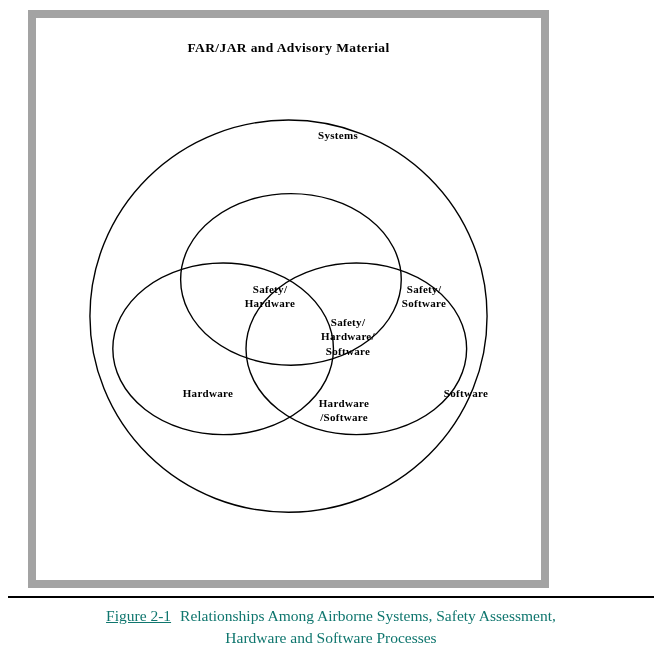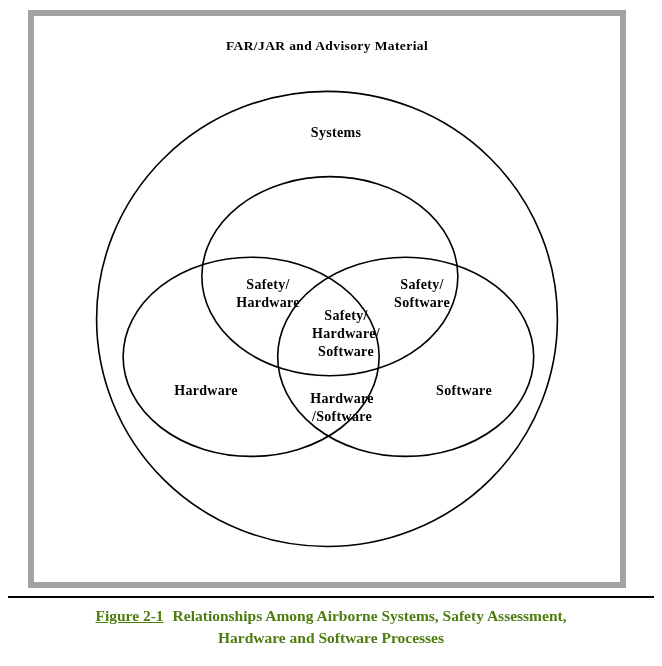--- a/index.html
+++ b/index.html
@@ -11,23 +11,23 @@
     position: relative;
     width: 662px;
     height: 666px;
     background: #ffffff;
     overflow: hidden;
   }
   .frame {
     position: absolute;
     left: 28px;
     top: 10px;
-    width: 598px;
+    width: 521px;
     height: 578px;
-    border: 6px solid #a3a3a3;
+    border: 8px solid #a3a3a3;
     background: #ffffff;
     text-decoration: underline;
   }
   .frame svg {
     position: absolute;
     left: 0;
     top: 0;
     width: 100%;
     height: 100%;
   }
@@ -39,21 +39,21 @@
     text-align: center;
     font-weight: bold;
     font-size: 13.5px;
     letter-spacing: 0.4px;
     color: #000000;
   }
   .lbl {
     position: absolute;
     transform: translate(-50%, -50%);
     font-weight: bold;
-    font-size: 14px;
+    font-size: 11px;
     line-height: 1.3;
     color: #000000;
     text-align: center;
     white-space: pre-line;
     letter-spacing: 0.3px;
   }
   .lbl-systems            { left: 302px; top: 117px; }
   .lbl-safety-assessment  { left: 308px; top: 207px; }
   .lbl-safety-hardware    { left: 234px; top: 278px; }
   .lbl-safety-software    { left: 388px; top: 278px; }
@@ -67,24 +67,24 @@
     right: 8px;
     top: 596px;
     border-top: 2px solid #000000;
   }
   .caption {
     position: absolute;
     left: 20px;
     right: 20px;
     top: 605px;
     text-align: center;
-    font-weight: bold;
+    font-weight: normal;
     font-size: 15.5px;
     line-height: 1.45;
-    color: #4d7c0f;
+    color: #0f766e;
   }
   .caption .fig {
     text-decoration: underline;
     margin-right: 9px;
   }
   .caption .cap-text {
     white-space: pre-line;
   }
 </style>
 </head>

